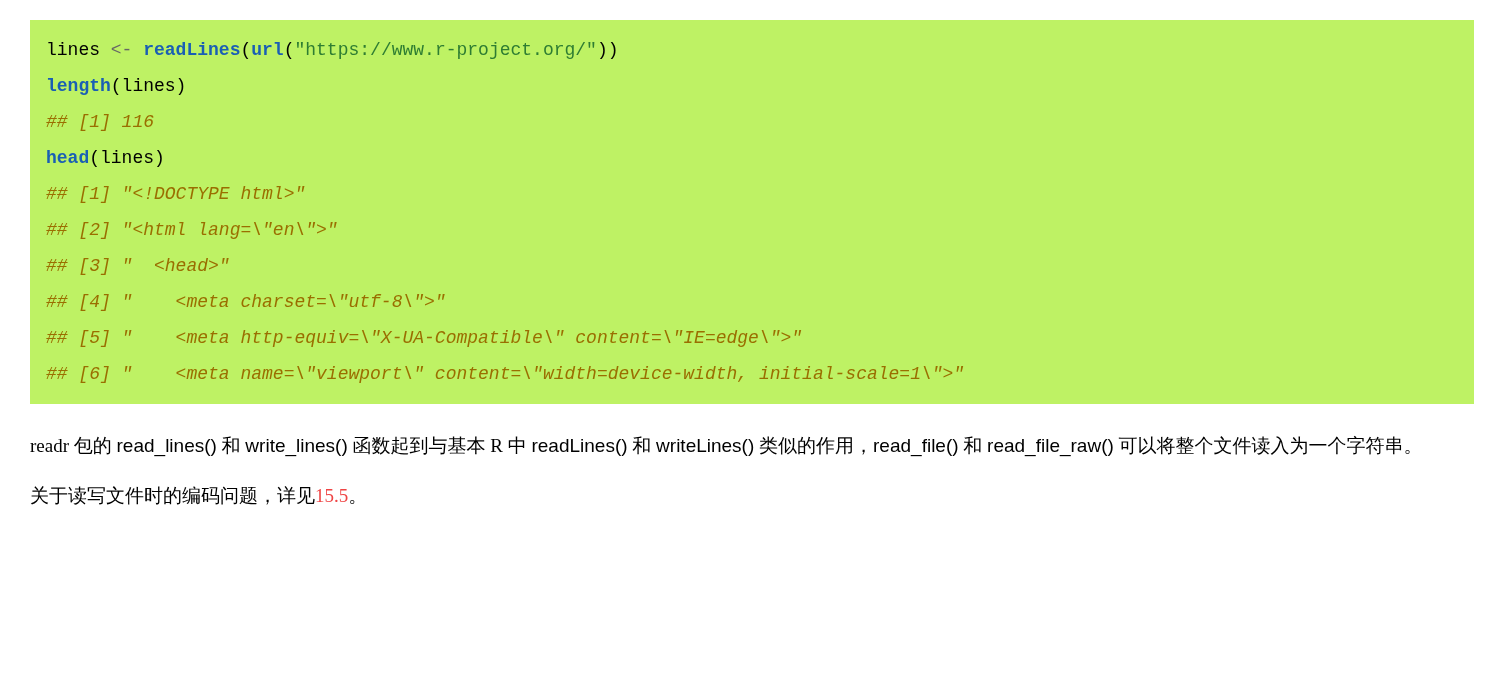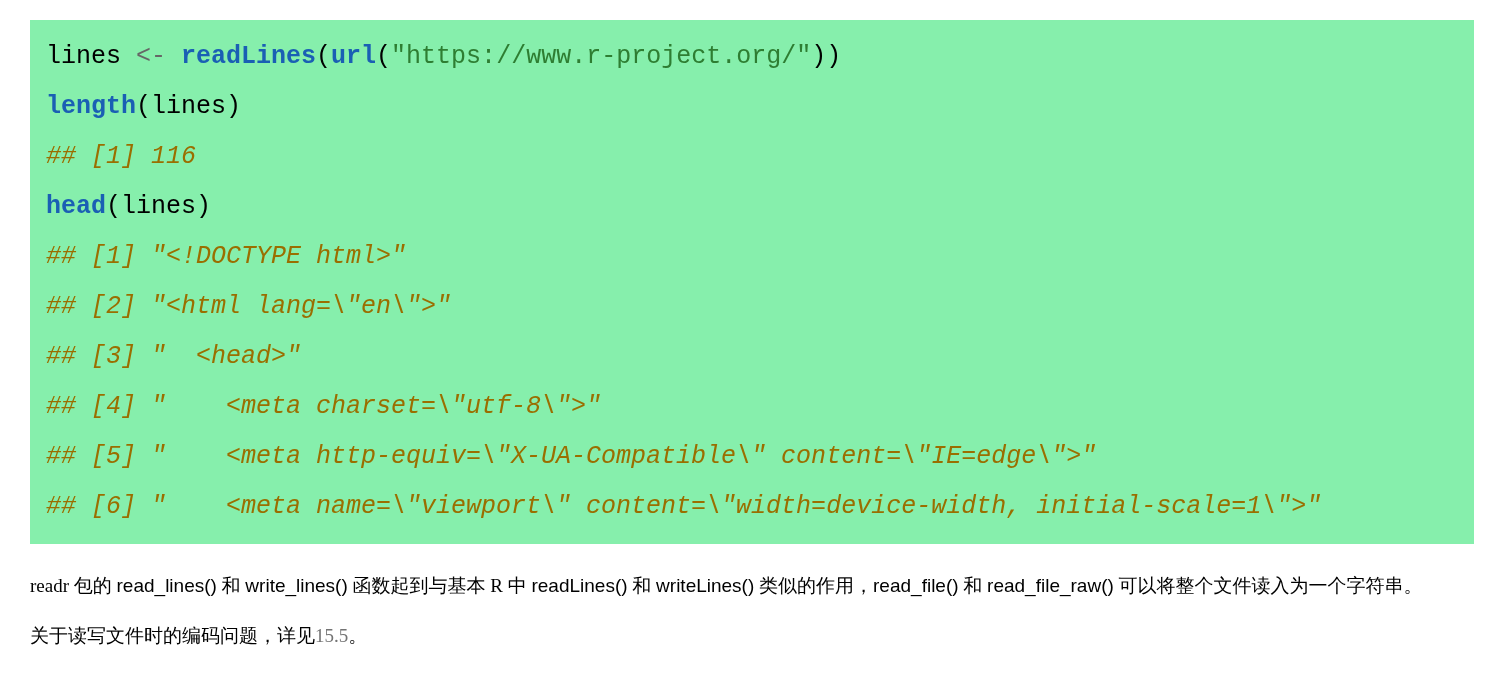--- a/index.html
+++ b/index.html
@@ -5,44 +5,44 @@
     body {
       font-family: Georgia, 'Times New Roman', serif;
       font-size: 19px;
       line-height: 1.8;
       color: #000;
       margin: 0;
       padding: 20px 30px;
       background: #fff;
     }
     .code-block {
-      background: #86efac;
+      background: #bef264;
       padding: 12px 16px;
       font-family: 'Courier New', Courier, monospace;
-      font-size: 25px;
+      font-size: 18px;
       line-height: 2.0;
       white-space: pre;
       overflow-x: auto;
       margin-bottom: 24px;
     }
     .tok-plain { color: #000; }
     .tok-op { color: #666; }
     .tok-func { color: #1a5fb4; font-weight: bold; }
     .tok-string { color: #2e7d32; }
     .tok-comment { color: #9a6e00; font-style: italic; }
     .paragraph {
       font-family: Georgia, 'Times New Roman', serif;
       margin: 14px 0;
       line-height: 1.9;
     }
     .inline-code {
       font-family: Liberation Sans, sans-serif;
     }
     .xref {
-      color: #737373;
+      color: #ef4444;
       margin-top: 20px;
     }
   </style>
 </head>
 <body>
 
 <div class="code-block"><span class="tok-plain">lines </span><span class="tok-op">&lt;- </span><span class="tok-func">readLines</span><span class="tok-plain">(</span><span class="tok-func">url</span><span class="tok-plain">(</span><span class="tok-string">"https://www.r-project.org/"</span><span class="tok-plain">))</span>
 <span class="tok-func">length</span><span class="tok-plain">(lines)</span>
 <span class="tok-comment">## [1] 116</span>
 <span class="tok-func">head</span><span class="tok-plain">(lines)</span>

